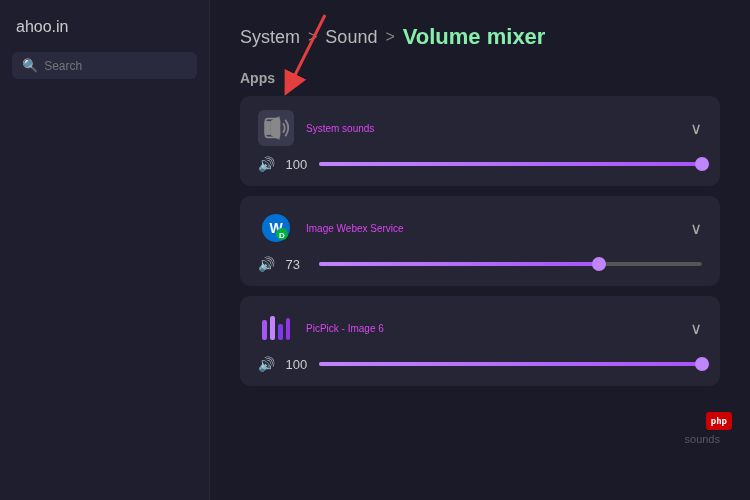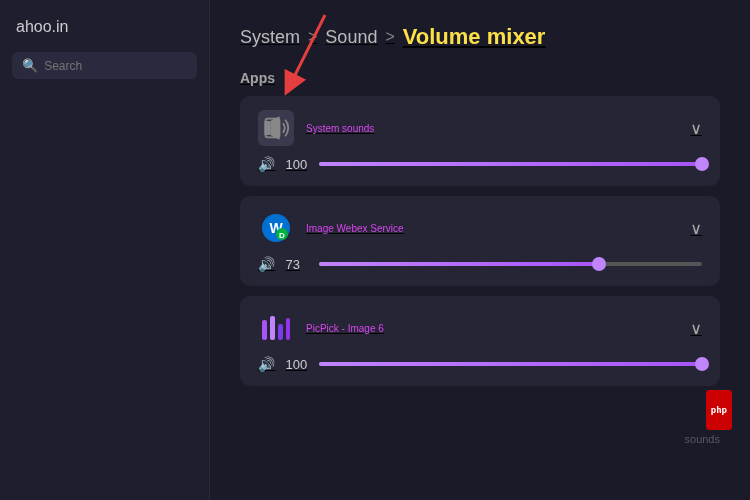--- a/index.html
+++ b/index.html
@@ -73,21 +73,21 @@
       font-weight: 400;
       gap: 8px;
     }
 
     .breadcrumb .sep {
       color: #888;
       font-size: 16px;
     }
 
     .breadcrumb .current {
-      color: #fde047;
+      color: #86efac;
       font-weight: 700;
       font-size: 22px;
     }
 
     
     .apps-label {
       font-size: 14px;
       font-weight: 600;
       color: #a3a3a3;
       margin-bottom: 10px;
@@ -206,21 +206,21 @@
 
     
     .php-badge {
       position: absolute;
       bottom: 70px;
       right: 18px;
       background: #cc0000;
       color: white;
       font-size: 9px;
       font-weight: bold;
-      padding: 15px 5px;
+      padding: 4px 5px;
       border-radius: 3px;
       font-family: monospace;
     }
 
     
     .watermark {
       position: absolute;
       bottom: 55px;
       right: 30px;
       color: rgba(200,200,200,0.35);
@@ -232,21 +232,21 @@
 <body>
 
 <div class="sidebar">
   <div class="sidebar-email">ahoo.in</div>
   <div class="sidebar-search">
     <span class="search-icon-svg">🔍</span>
     <input type="text" placeholder="Search" style="">
   </div>
 </div>
 
-<div class="main" style="position:relative;text-decoration:underline;">
+<div class="main" style="position:relative;">
 
   <div class="breadcrumb">
     <span>System</span>
     <span class="sep">&gt;</span>
     <span>Sound</span>
     <span class="sep">&gt;</span>
     <span class="current">Volume mixer</span>
   </div>
 
   <svg class="red-arrow" width="90" height="100" viewBox="0 0 90 100" style="position:absolute;top:10px;left:60px;pointer-events:none;">

